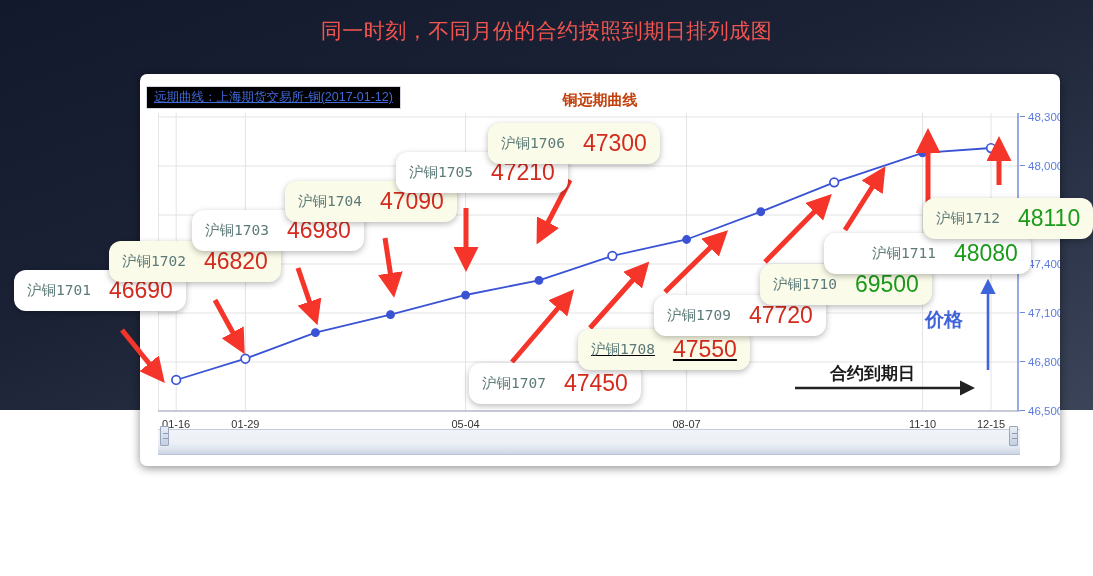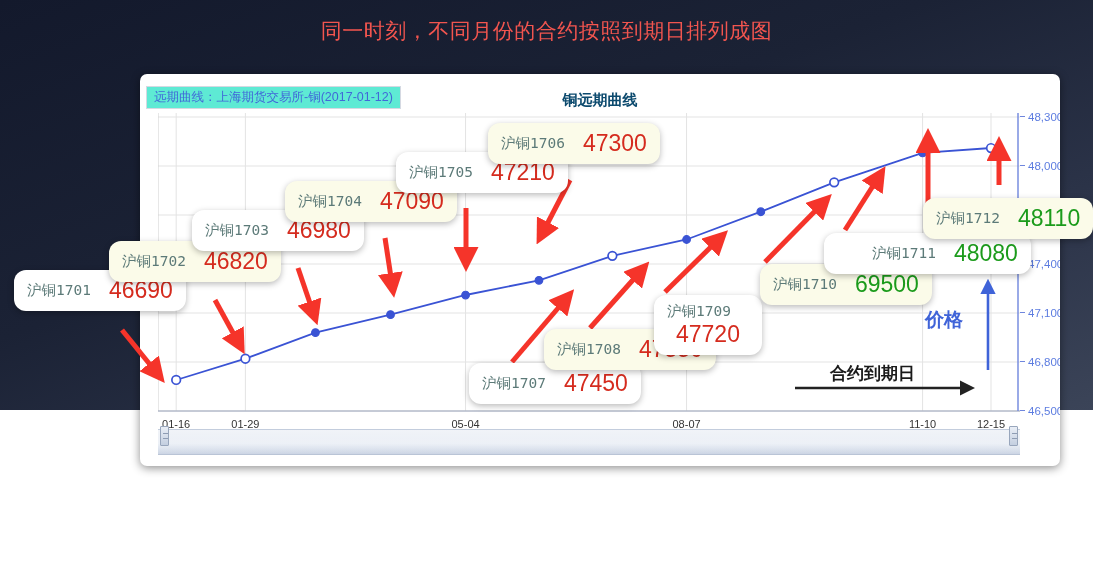--- a/index.html
+++ b/index.html
@@ -45,32 +45,33 @@
     border-radius: 7px;
     box-shadow: 0 2px 10px rgba(0,0,0,.45);
     overflow: hidden;
   }
 
   
   #source-tab {
     position: absolute; left: 6px; top: 12px;
     padding: 3px 7px 4px 7px;
     border: 1px solid #d5d9e2;
-    background: #5eead4;
+    background: #000000;
     color: #4169d8;
     font-size: 12.5px;
     line-height: 14px;
     white-space: nowrap;
+    text-decoration: underline;
   }
 
   
   #chart-title {
     position: absolute; left: 0; top: 17px; width: 920px;
     text-align: center;
-    color: #0c4a6e;
+    color: #c2410c;
     font-size: 15px;
     font-weight: bold;
   }
 
   
   #plot {
     position: absolute;
     left: 18px; top: 39px;
     width: 862px; height: 302px;
   }
@@ -322,25 +323,25 @@
         <span class="val red">47210</span>
       </div>
       <div class="callout cream" style="left: 488px; top: 123px;">
         <span class="name">沪铜1706</span>
         <span class="val red">47300</span>
       </div>
       <div class="callout white" style="left: 469px; top: 363px;">
         <span class="name">沪铜1707</span>
         <span class="val red">47450</span>
       </div>
-      <div class="callout cream" style="left: 544px; top: 329px;">
+      <div class="callout cream" style="left: 578px; top: 329px; text-decoration: underline;">
         <span class="name">沪铜1708</span>
         <span class="val red">47550</span>
       </div>
-      <div class="callout white" style="left: 654px; top: 295px; flex-direction: column;">
+      <div class="callout white" style="left: 654px; top: 295px;">
         <span class="name">沪铜1709</span>
         <span class="val red">47720</span>
       </div>
       <div class="callout cream" style="left: 760px; top: 264px;">
         <span class="name">沪铜1710</span>
         <span class="val green">69500</span>
       </div>
       <div class="callout white" style="left: 824px; top: 233px; padding-left: 48px;">
         <span class="name">沪铜1711</span>
         <span class="val green">48080</span>

